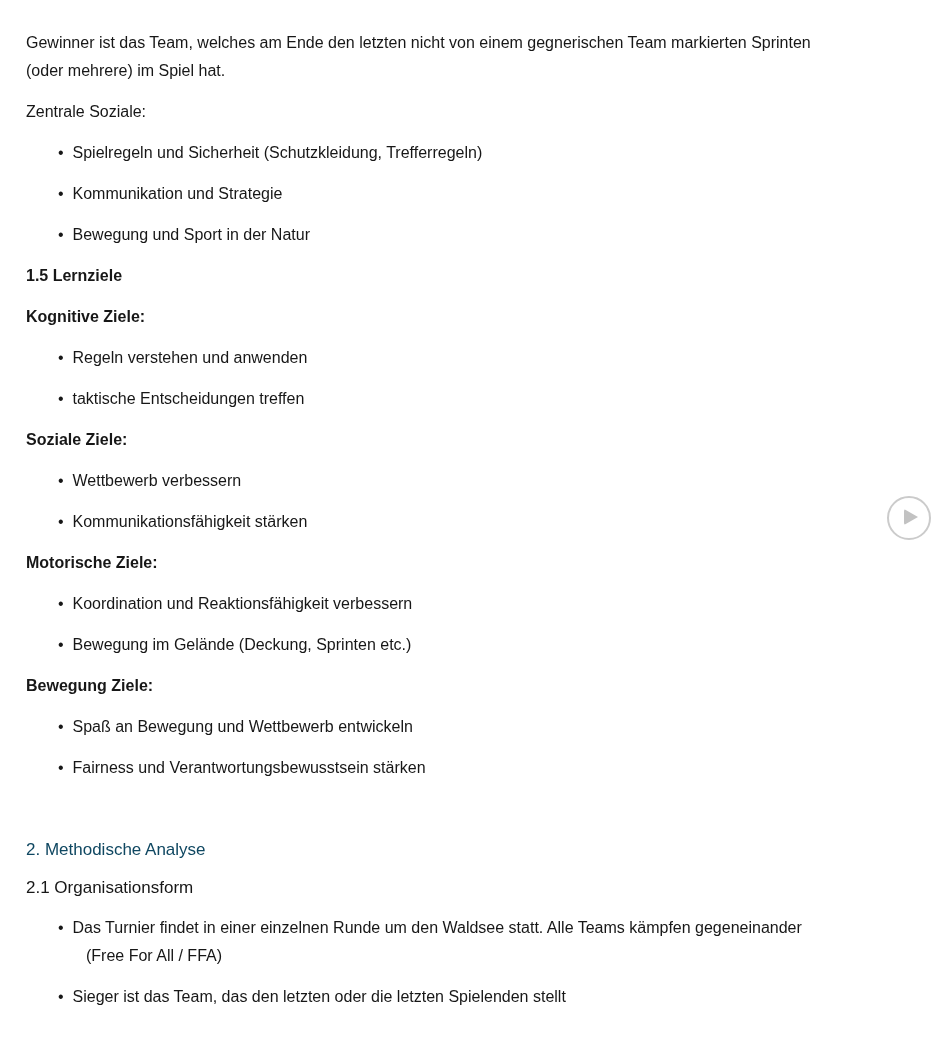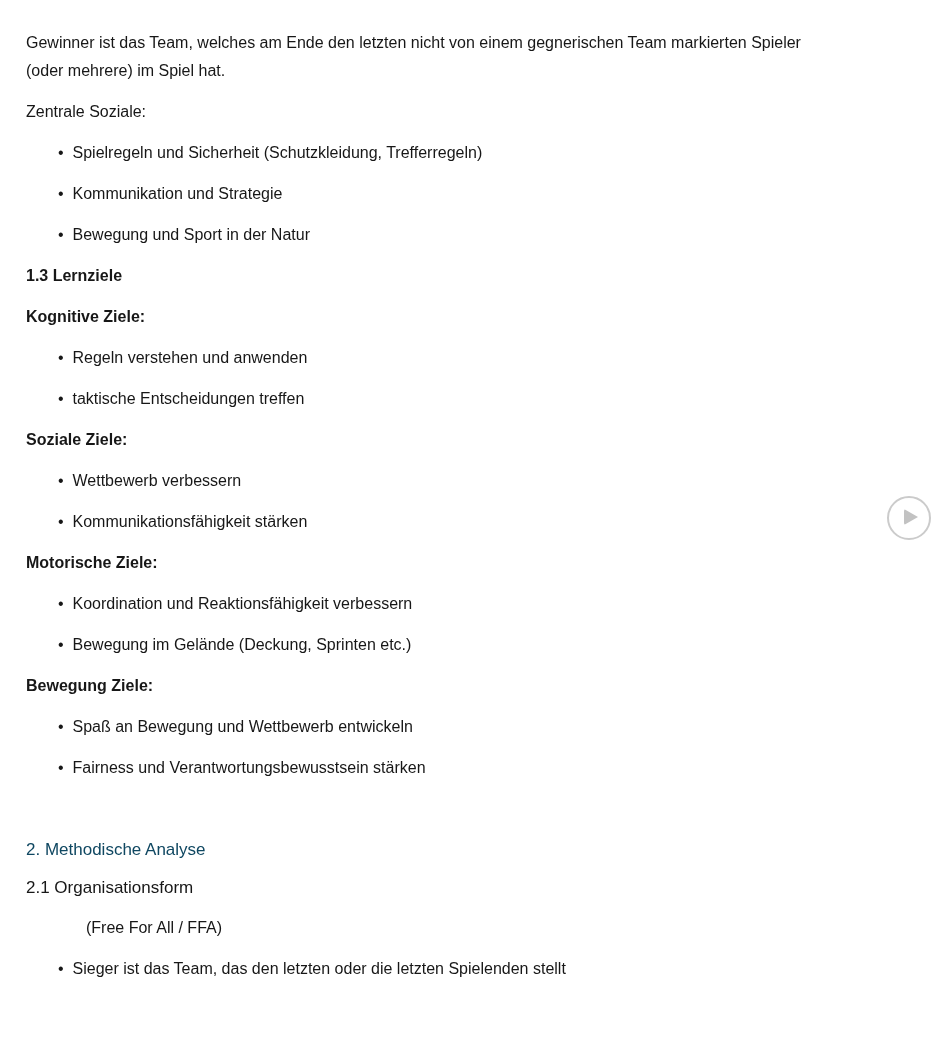--- a/index.html
+++ b/index.html
@@ -55,39 +55,39 @@
     border-left:14px solid #c2c2c2;
     border-radius:2px;
   }
 </style>
 </head>
 <body>
 
 <div class="page">
 
   <p class="block">
-    <span class="line">Gewinner ist das Team, welches am Ende den letzten nicht von einem gegnerischen Team markierten Spieler</span>
+    <span class="line">Gewinner ist das Team, welches am Ende den letzten nicht von einem gegnerischen Team markierten Sprinten</span>
     <span class="line">(oder mehrere) im Spiel hat.</span>
   </p>
 
   <p class="block">Zentrale Soziale:</p>
 
   <ul class="bullets">
     <li>
         <span class="li-line first">Spielregeln und Sicherheit (Schutzkleidung, Trefferregeln)</span>
       </li>
     <li>
         <span class="li-line first">Kommunikation und Strategie</span>
       </li>
     <li>
         <span class="li-line first">Bewegung und Sport in der Natur</span>
       </li>
   </ul>
 
-  <p class="block bold">1.3 Lernziele</p>
+  <p class="block bold">1.5 Lernziele</p>
 
   <p class="block bold">Kognitive Ziele:</p>
   <ul class="bullets">
     <li>
         <span class="li-line first">Regeln verstehen und anwenden</span>
       </li>
     <li>
         <span class="li-line first">taktische Entscheidungen treffen</span>
       </li>
   </ul>
@@ -121,20 +121,21 @@
         <span class="li-line first">Fairness und Verantwortungsbewusstsein stärken</span>
       </li>
   </ul>
 
   <h1 class="h1" style="color: rgb(15, 71, 97);">2. Methodische Analyse</h1>
 
   <h2 class="h2">2.1 Organisationsform</h2>
 
   <ul class="bullets">
     <li>
+      <span class="li-line first">Das Turnier findet in einer einzelnen Runde um den Waldsee statt. Alle Teams kämpfen gegeneinander</span>
       <span class="li-line cont">(Free For All / FFA)</span>
     </li>
     <li>
       <span class="li-line first">Sieger ist das Team, das den letzten oder die letzten Spielenden stellt</span>
     </li>
   </ul>
 
   <div class="play-button">
     <div class="play-icon"></div>
   </div>

